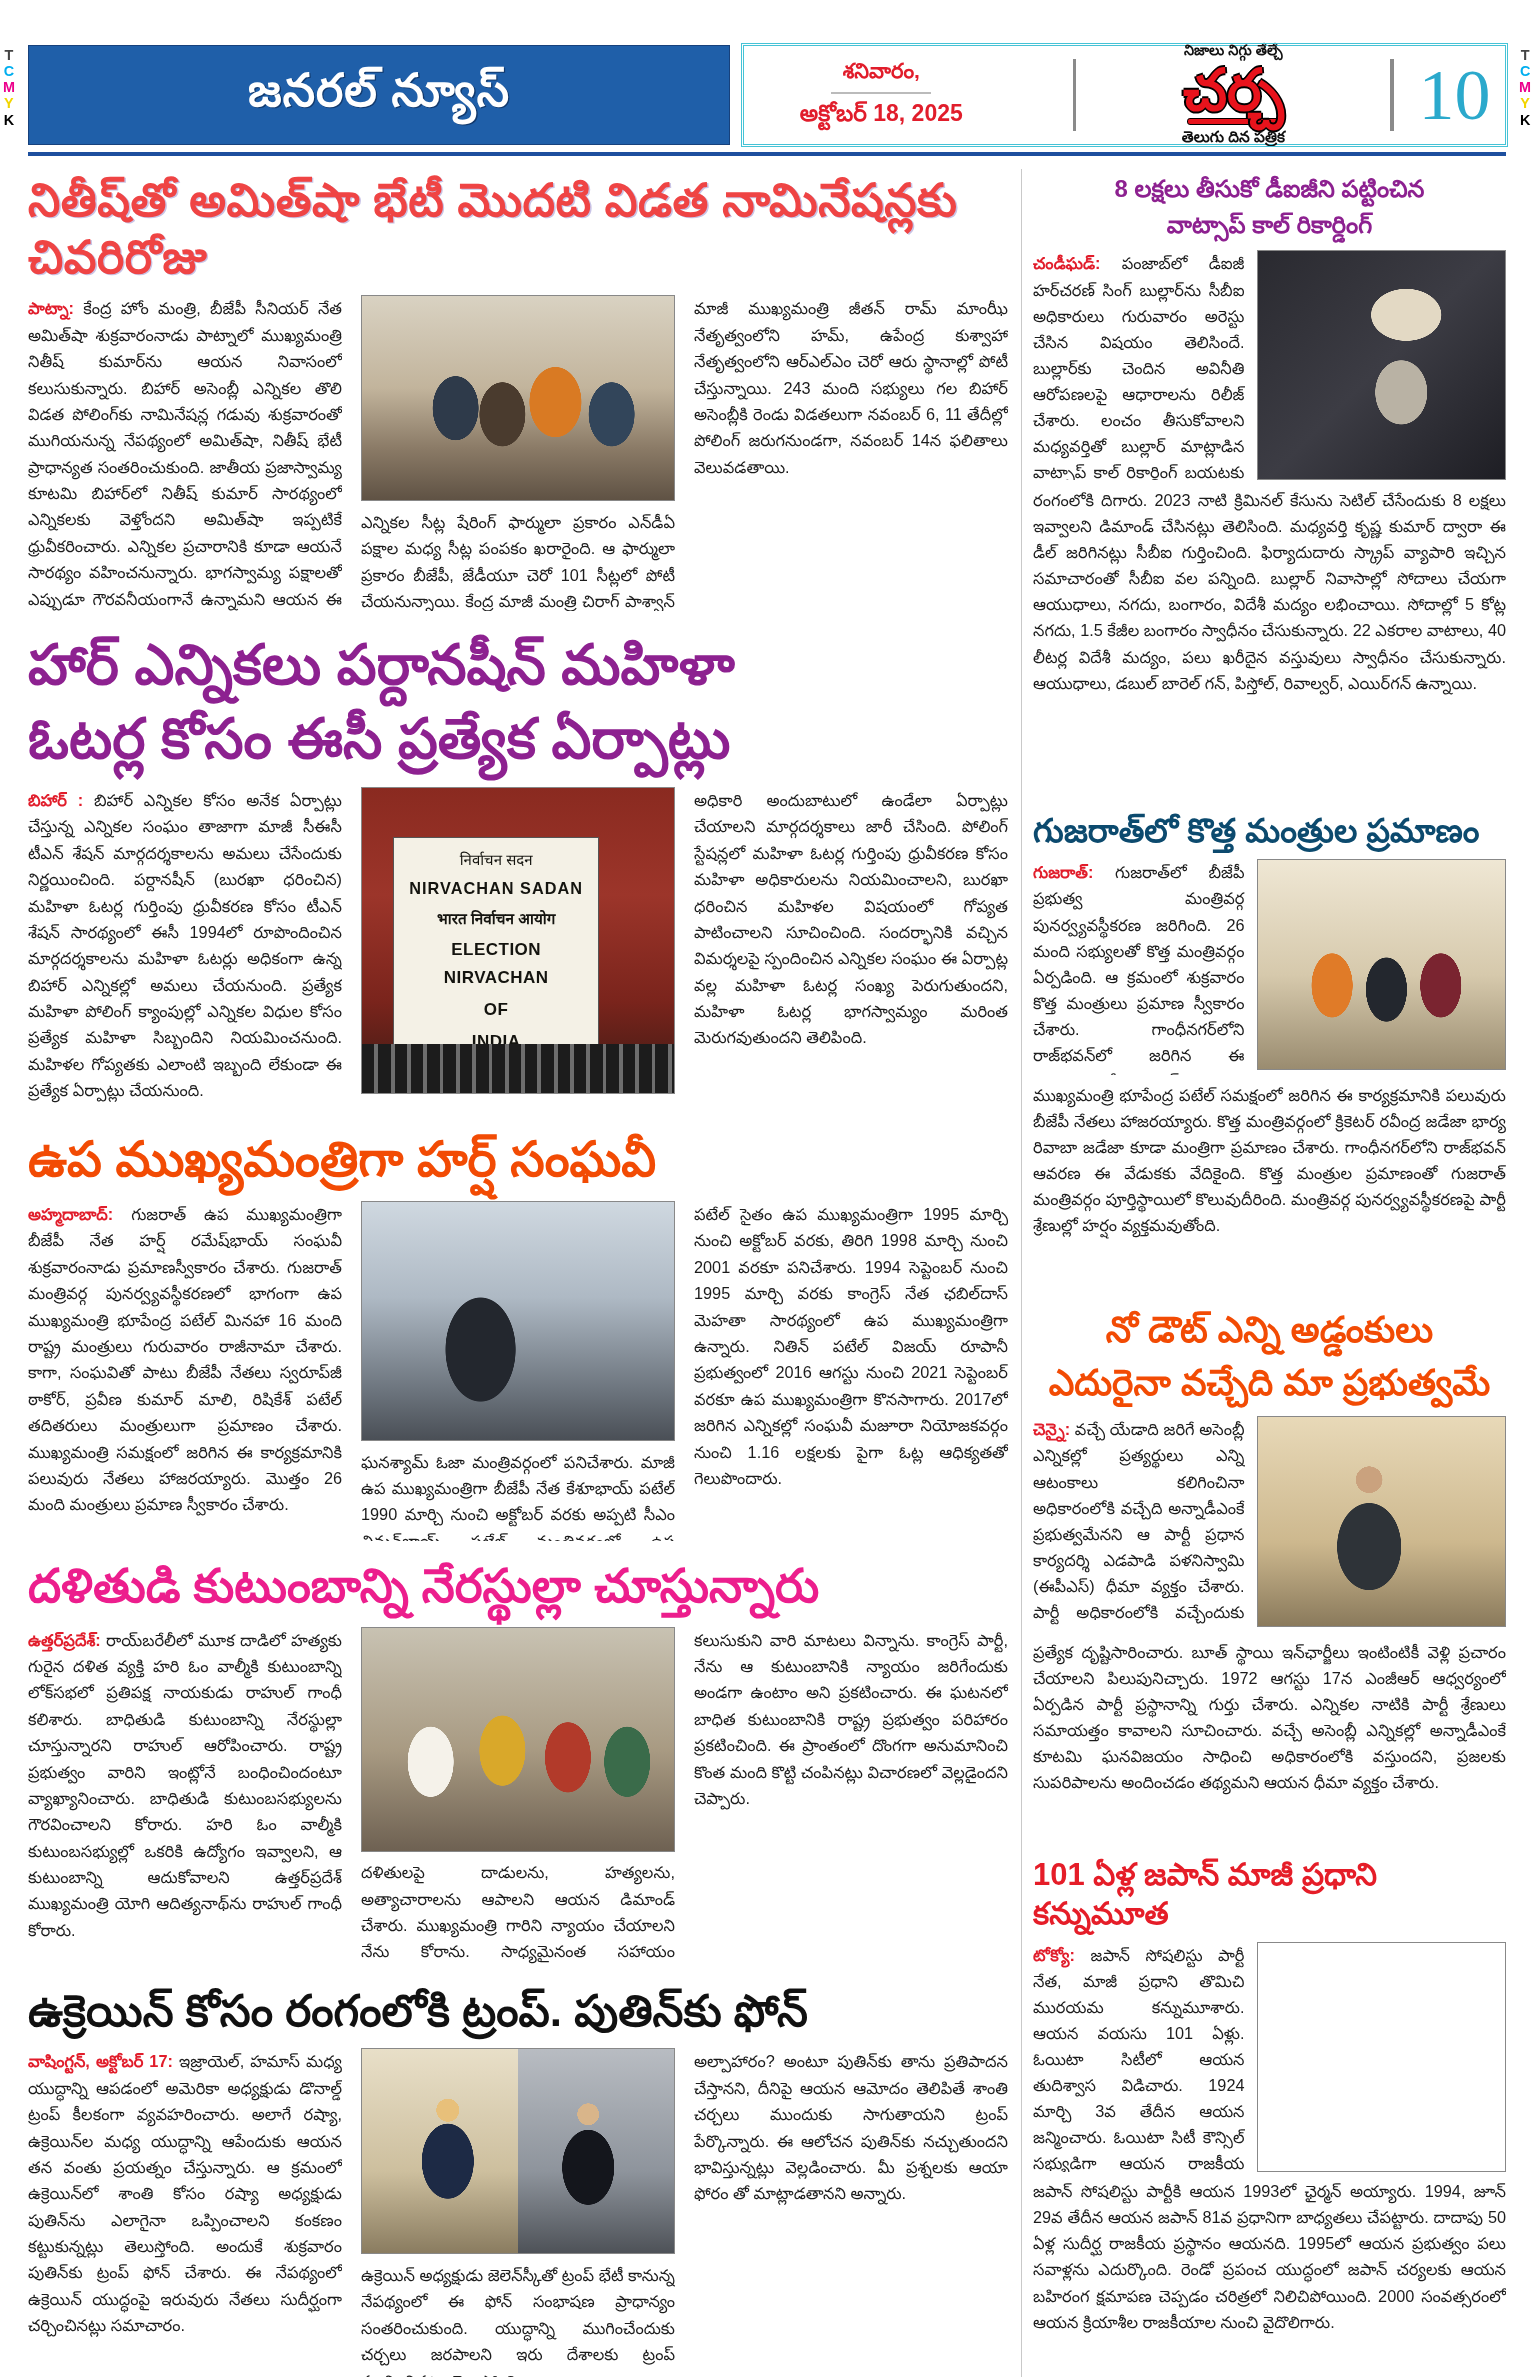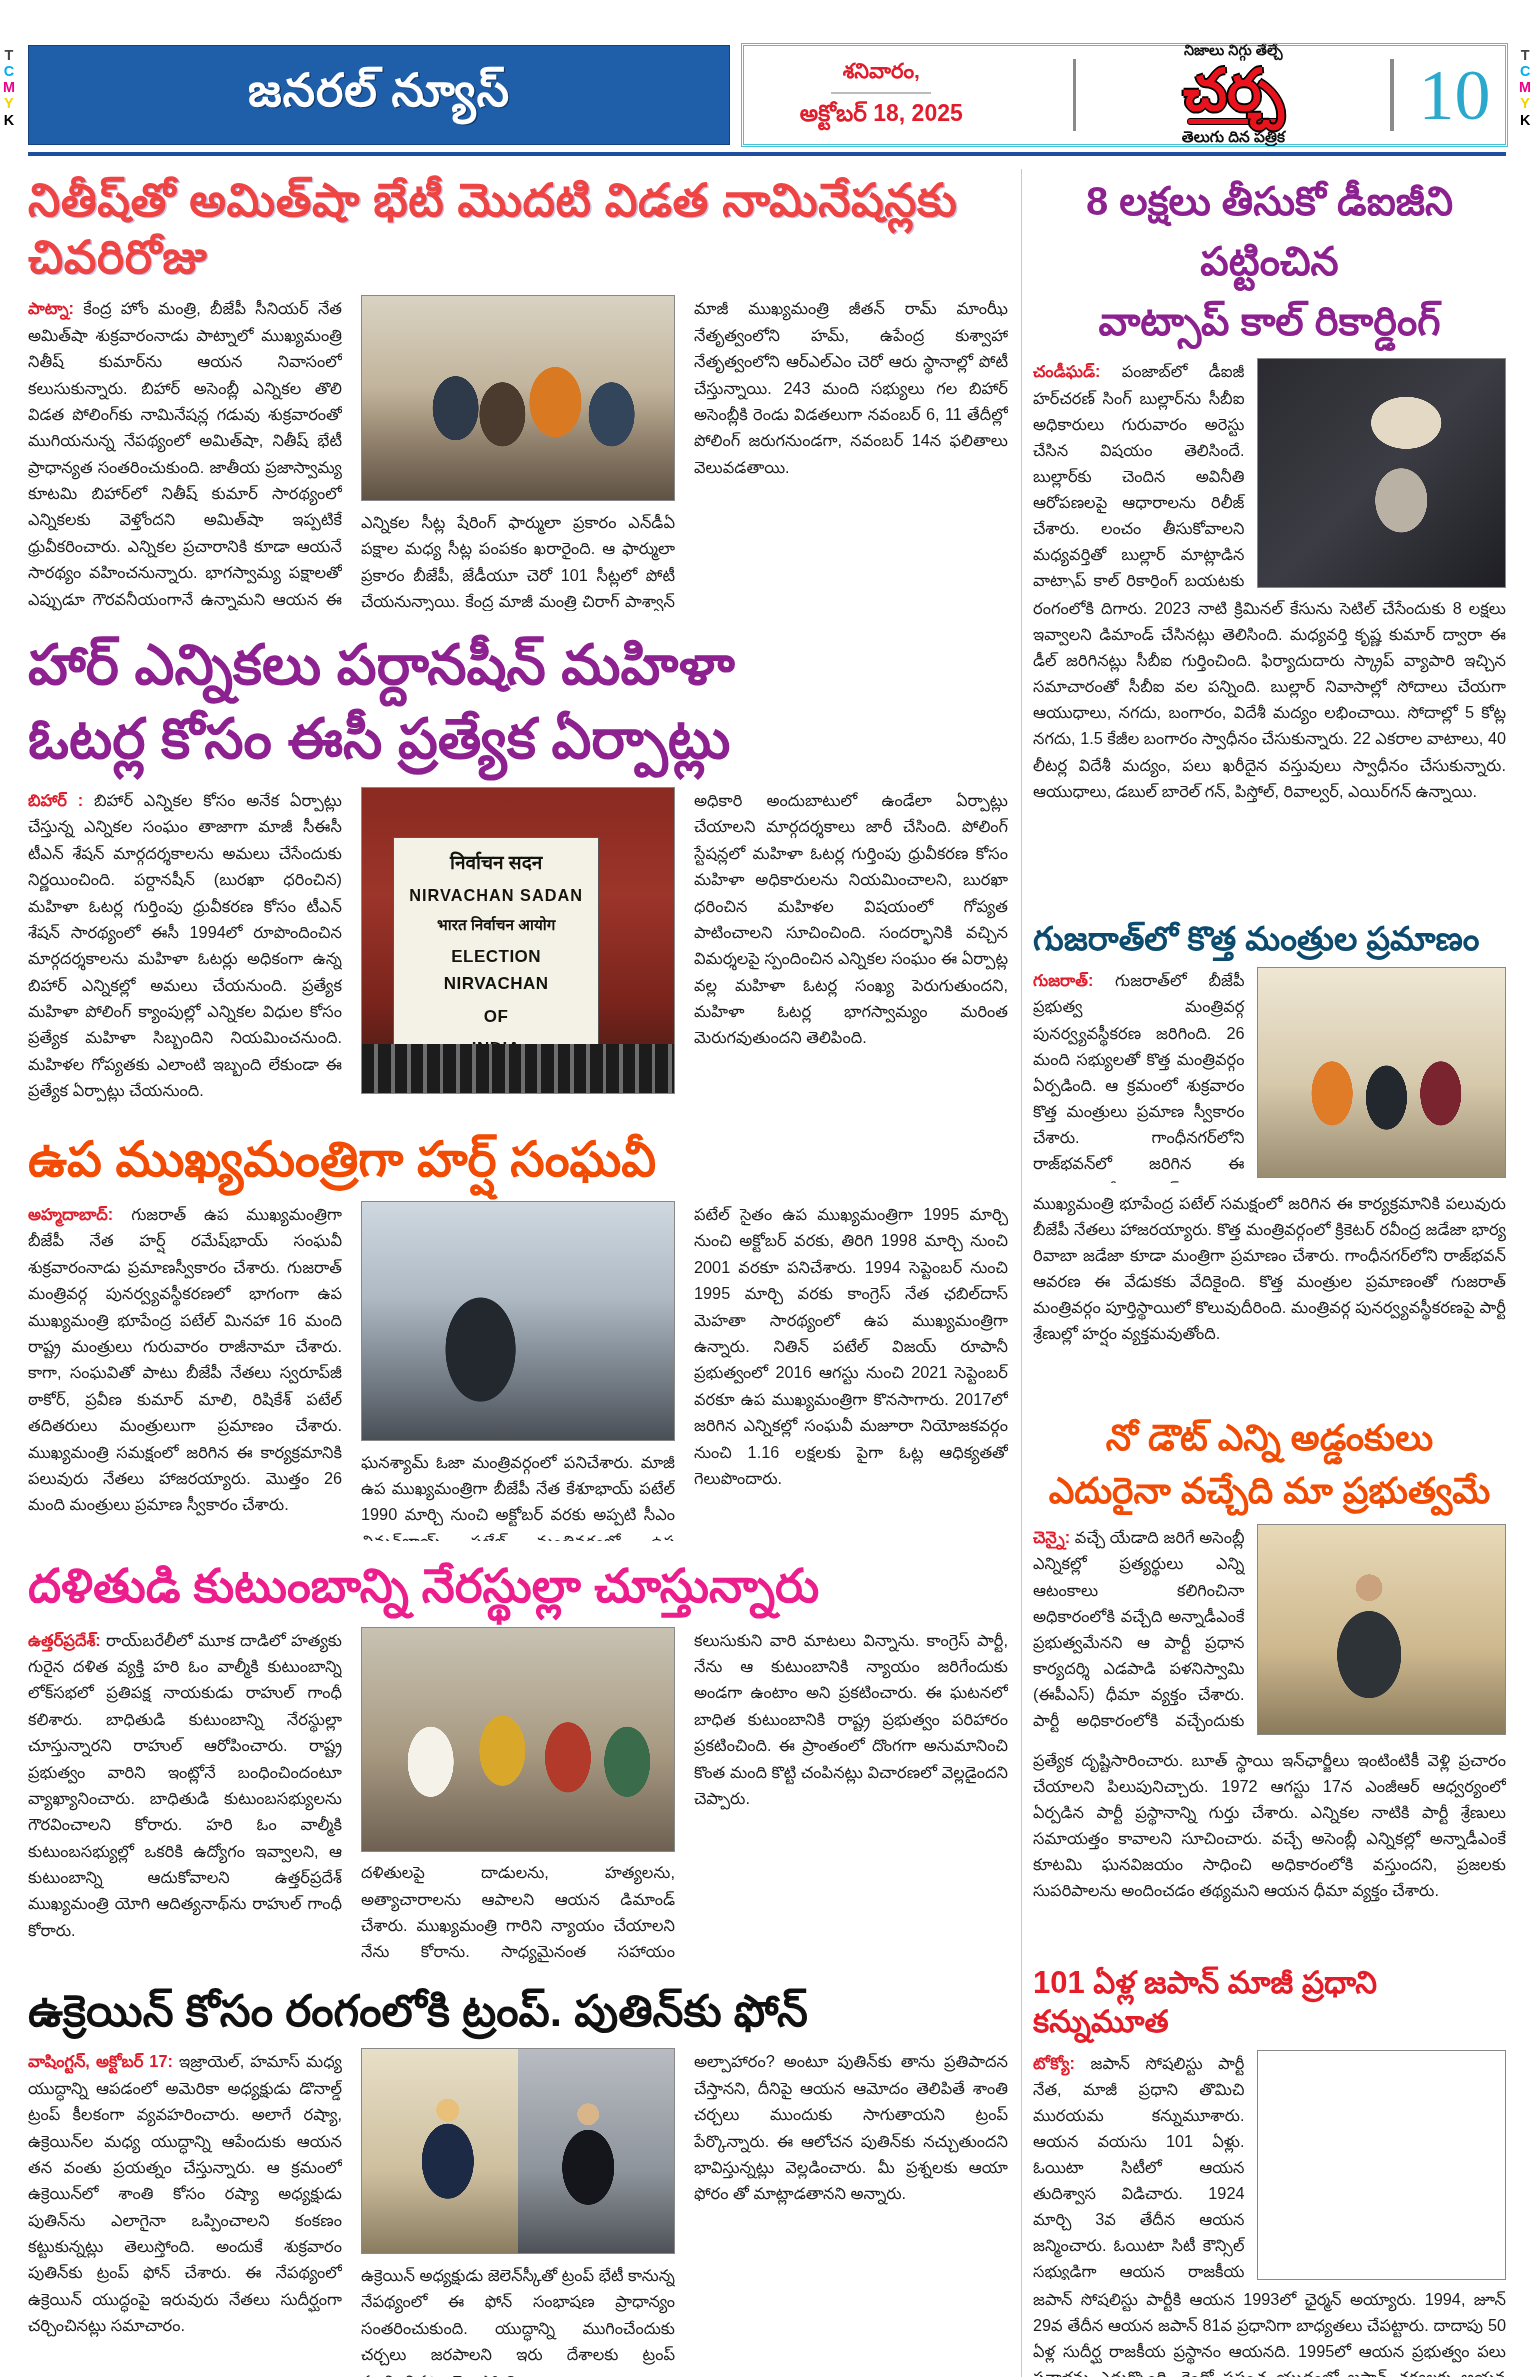--- a/index.html
+++ b/index.html
@@ -56,21 +56,21 @@
   .colR { flex:1; border-left:1px solid #c9c9c9; padding-left:11.5px; }
 
   article { margin-bottom:16.3px; }
   .hl { font-weight:900; line-height:1.25; }
   .hl.center { text-align:center; }
   .hl-a1 { color:#ef4444; font-size:46px; letter-spacing:0.5px; text-shadow:1.4px 1.4px 0 #c9c4e6; margin:2.9px 0 8.6px; }
   .hl-a2 { color:#8d2190; font-size:56px; line-height:1.32; margin:9.6px 0 11.5px; }
   .hl-a3 { color:#f24b04; font-size:49px; margin:7.7px 0 10.5px; }
   .hl-a4 { color:#ec1e8d; font-size:47px;  margin:7.7px 0 10.5px; }
   .hl-a5 { color:#111111; font-size:44px;  margin:7.7px 0 10.5px; }
-  .hl-r1 { color:#8d2190; font-size:40px; line-height:1.5; margin:1.9px 0 7.7px; }
+  .hl-r1 { color:#8d2190; font-size:24px; line-height:1.5; margin:1.9px 0 7.7px; }
   .hl-r2 { color:#0c4a6e; font-size:33px; margin:4.8px 0 7.7px; }
   .hl-r3 { color:#f24b04; font-size:36px; line-height:1.45; margin:4.8px 0 7.7px; }
   .hl-r4 { color:#e51d28; font-size:31px; margin:4.8px 0 7.7px; }
 
   .cols { display:flex; gap:19px; overflow:hidden; }
   .col { flex:1; font-size:16.3px; line-height:1.62; text-align:justify; overflow:hidden; }
   .dateline { color:#e11d2b; font-weight:800; }
   .photo { width:100%; border:0.5px solid #888; margin-bottom:7.7px; position:relative; overflow:hidden; }
 
   
@@ -92,21 +92,21 @@
     background:
       radial-gradient(ellipse 43px 58px at 62% 52%, #d97a23 0 60%, transparent 61%),
       radial-gradient(ellipse 38px 53px at 30% 55%, #2e3a4a 0 60%, transparent 61%),
       radial-gradient(ellipse 38px 53px at 45% 58%, #4a3b2e 0 60%, transparent 61%),
       radial-gradient(ellipse 38px 53px at 80% 58%, #32455a 0 60%, transparent 61%),
       linear-gradient(180deg,#d9d2c2 0%,#c2b49c 45%,#8a7a66 75%,#5f5244 100%); }
   .ph-sadan { height:307px;
     background:linear-gradient(180deg,#8a2a20 0%,#9c352a 35%,#7a241c 70%,#3a1a14 100%); }
   .ph-sadan .sign { position:absolute; left:10%; top:16%; width:66%; background:#f4f1e6;
     border:1.9px solid #555; padding:10.5px 8.6px; text-align:center; color:#14140f; }
-  .ph-sadan .sign .s1 { font-size:19px; font-weight:700; }
+  .ph-sadan .sign .s1 { font-size:15px; font-weight:400; }
   .ph-sadan .sign .s2 { font-size:16.3px; font-weight:700; letter-spacing:1px; margin-top:2.9px; }
   .ph-sadan .sign .s3 { font-size:15.3px; font-weight:700; margin-top:4.8px; }
   .ph-sadan .sign .s4 { font-size:17px; font-weight:800; margin-top:4.8px; letter-spacing:0.5px; }
   .ph-sadan .gate { position:absolute; bottom:0; left:0; right:0; height:16%;
     background:repeating-linear-gradient(90deg,#1c1c1c 0 12.5px,#6e6e6e 12.5px 16.3px); }
   .ph-oath { height:240px;
     background:
       radial-gradient(ellipse 58px 86px at 38% 62%, #23272e 0 60%, transparent 61%),
       radial-gradient(ellipse 34px 11.5px at 38% 52%, #e07b28 0 60%, transparent 61%),
       linear-gradient(180deg,#cfd8e0 0%,#aeb9c4 40%,#6b737c 80%,#4a4f56 100%); }

